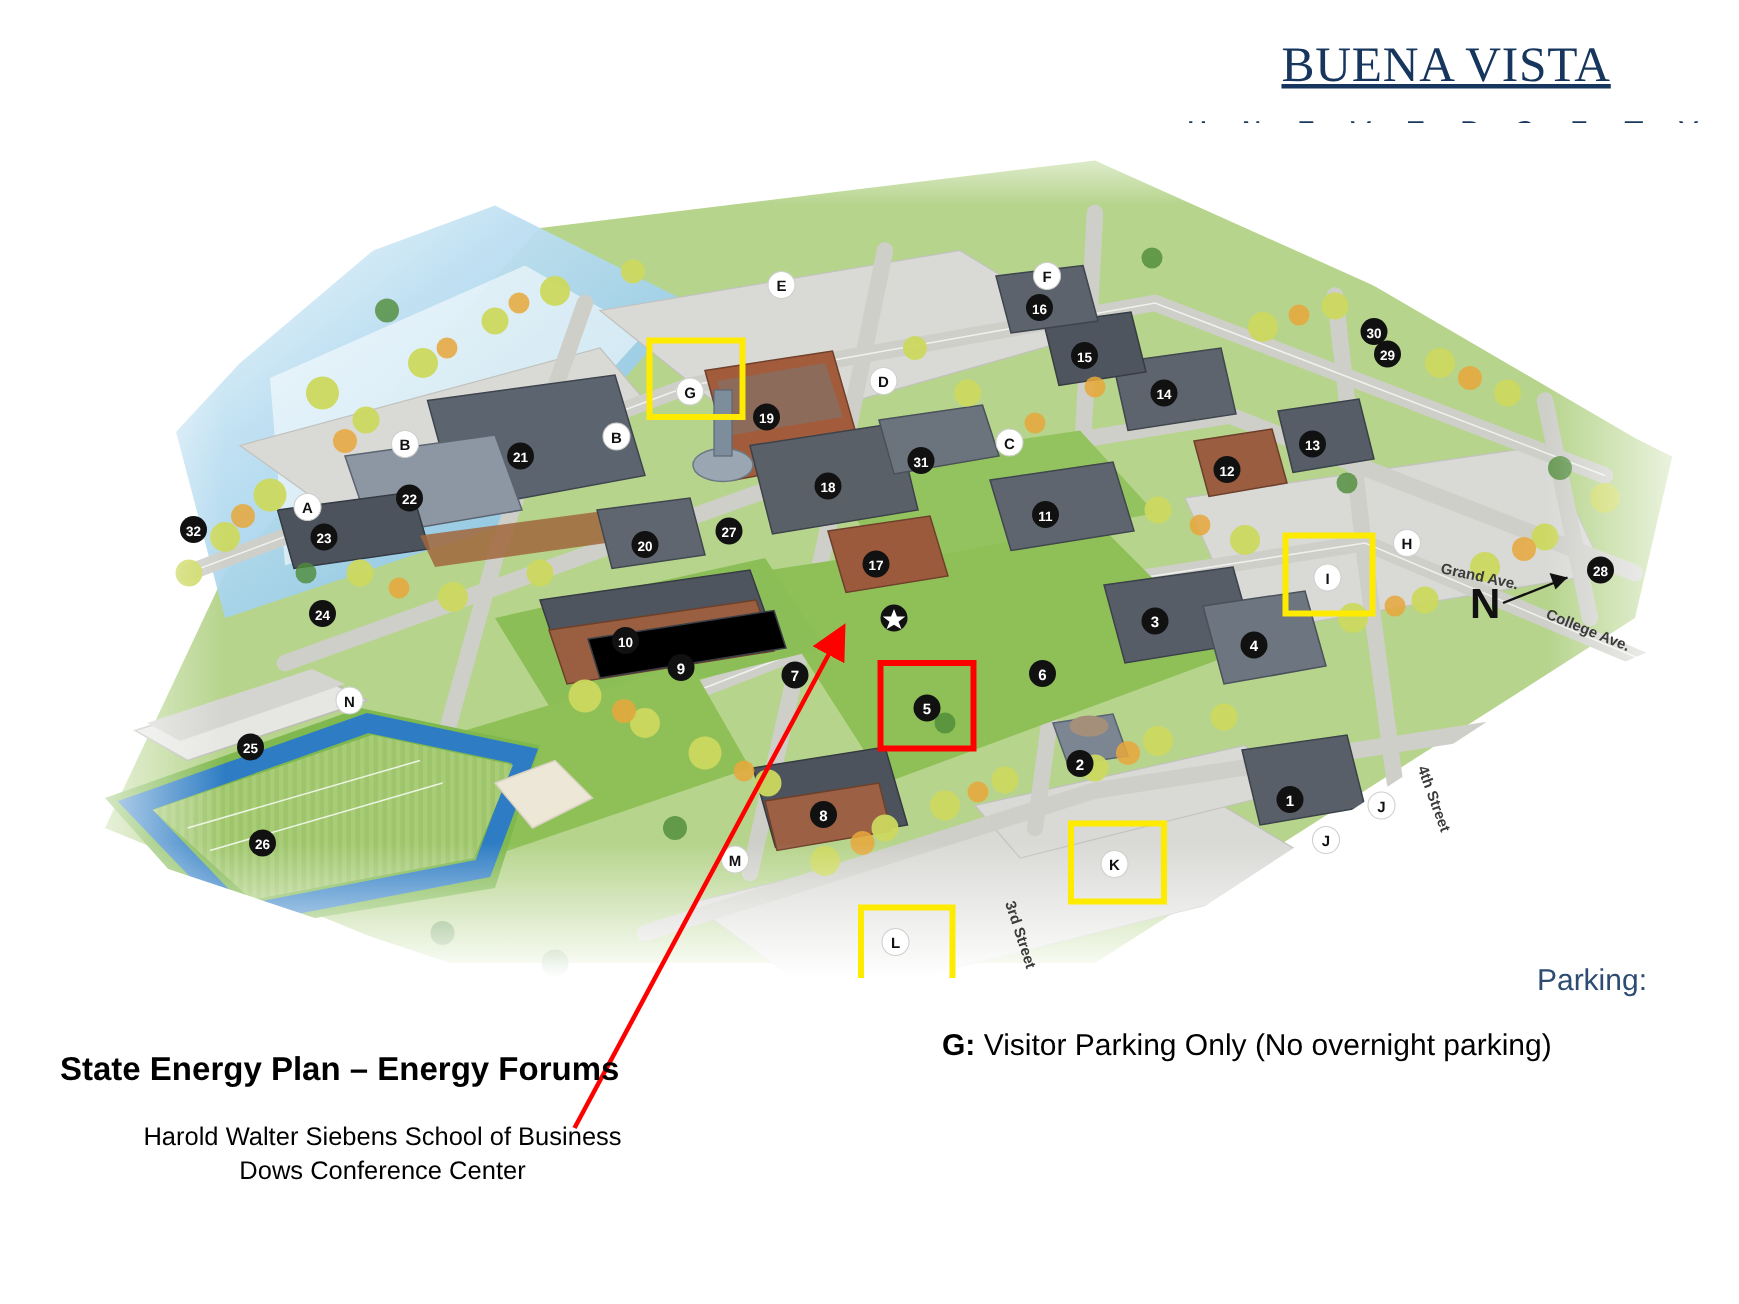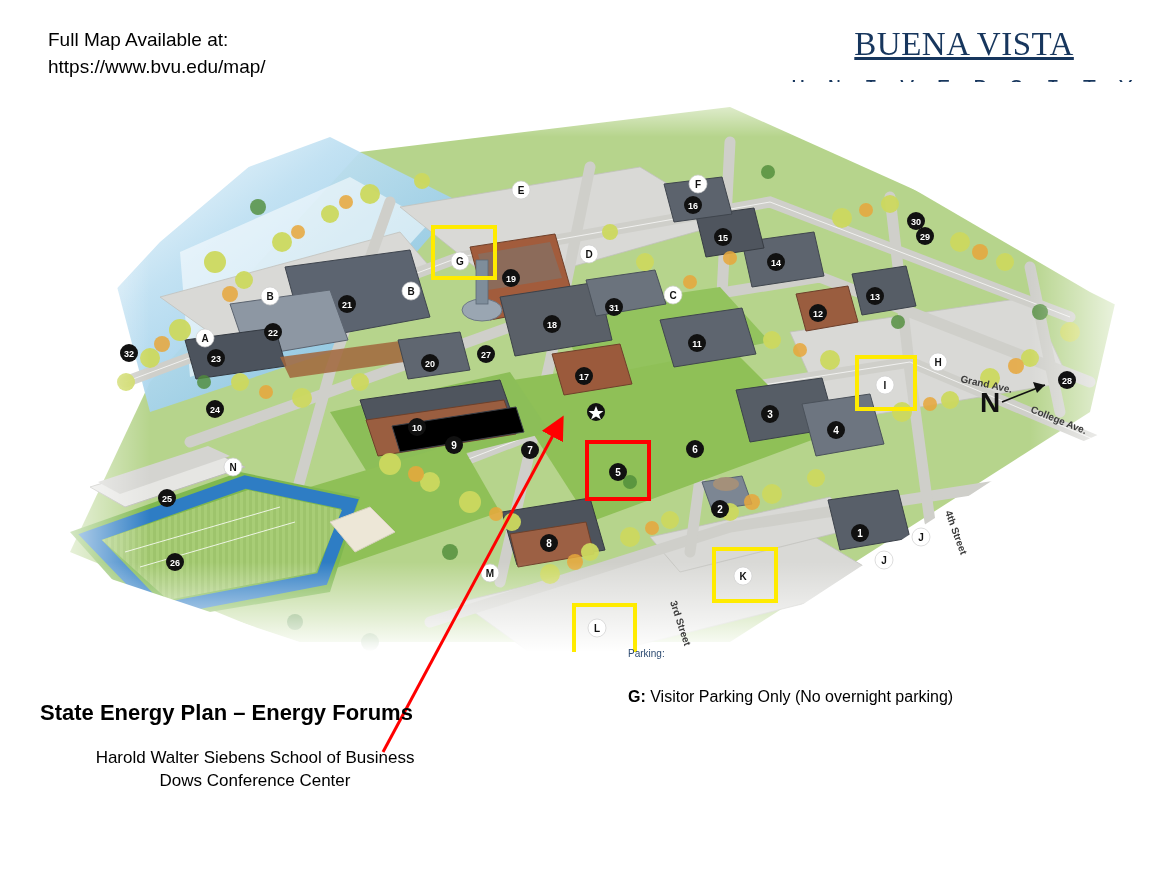--- a/index.html
+++ b/index.html
@@ -56,34 +56,32 @@
     font-size:22px;font-weight:bold;color:#000;line-height:22px;
   }
   #caption-sub{
     margin-top:22px;font-size:17px;color:#000;line-height:23px;white-space:pre-line;text-align:center;
   }
 
   #parking-legend{
     position:absolute;left:628px;top:643px;width:470px;
   }
   #parking-heading{
-    font-size:10px;color:#2e4c72;line-height:22px;
+    font-size:20px;color:#2e4c72;line-height:22px;text-align:right;
   }
   .parking-entry{
-    margin-top:21px;font-size:16px;color:#000;line-height:22px;
+    margin-top:21px;font-size:20px;color:#000;line-height:22px;
   }
   .parking-entry b{font-weight:bold;}
 </style>
 </head>
 <body>
 
 <div class="slide">
 
-  <div id="header-note">Full Map Available at:
-https://www.bvu.edu/map/</div>
 
   <div id="brand-logo">
     <span class="brand-top">BUENA VISTA</span>
     <span class="brand-bottom">U N I V E R S I T Y</span>
   </div>
 
   <div id="campus-map">
     <svg viewBox="0 0 1120 570" preserveAspectRatio="none">
       <defs>
         <linearGradient id="waterGrad" x1="0" y1="0" x2="1" y2="1">

